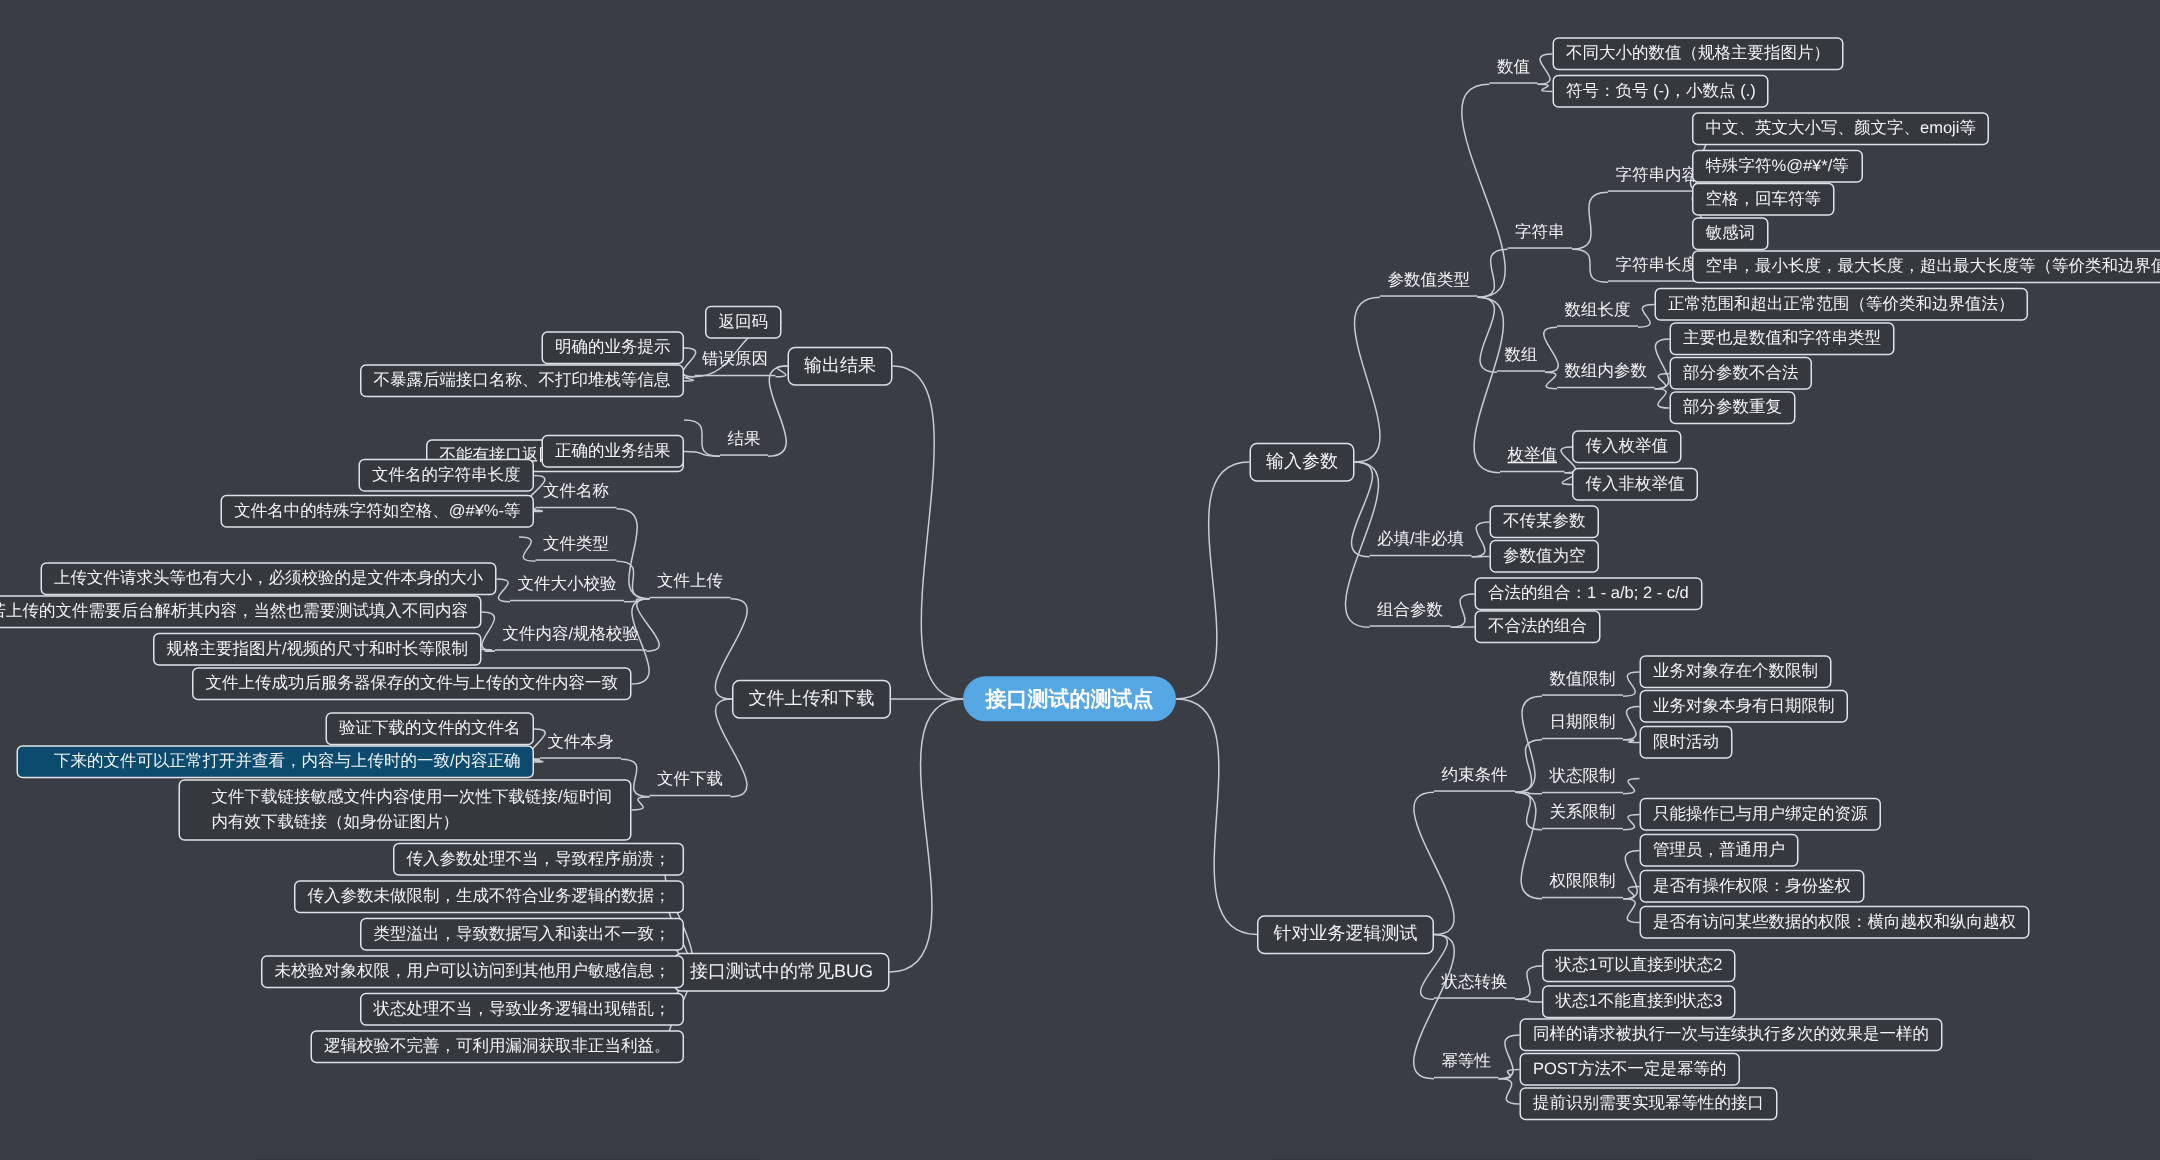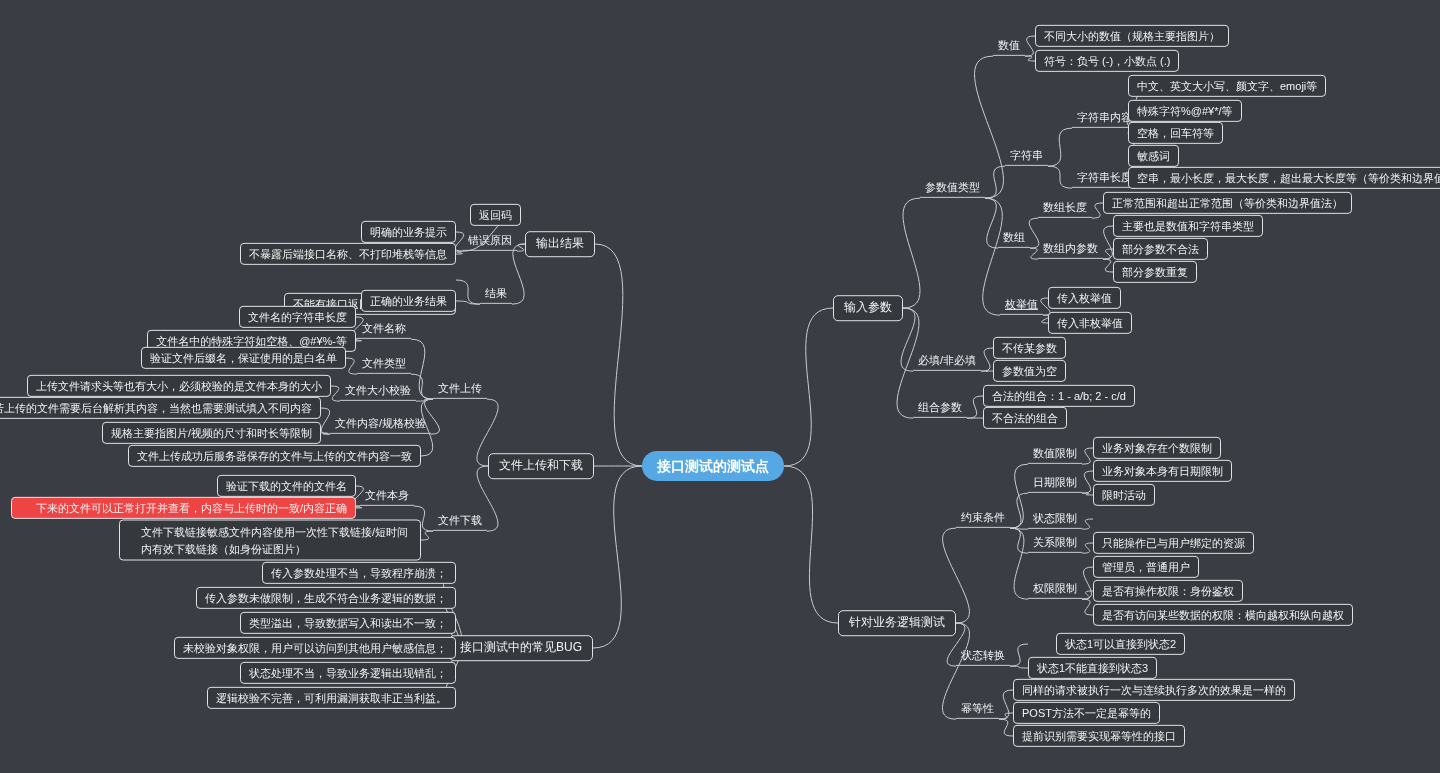--- a/index.html
+++ b/index.html
@@ -156,31 +156,30 @@
     <div class="node box d3" style="top: 254px; right: 984px; border-color: rgb(223, 227, 232); background: rgb(53, 56, 61);">不暴露后端接口名称、不打印堆栈等信息</div>
     <div class="node plain d2" style="top: 294px; right: 928px; border-bottom-color: rgb(200, 205, 212);">结果</div>
     <div class="node box d3" style="top: 280px; right: 984px; border-color: rgb(223, 227, 232); background: rgb(53, 56, 61); margin-top: 24px;">不能有接口返回无限条结果数据</div>
     <div class="node box d3" style="top: 301px; right: 984px; border-color: rgb(223, 227, 232); background: rgb(53, 56, 61);">正确的业务结果</div>
     <div class="node box d1" style="top: 466px; right: 846px; border-color: rgb(223, 227, 232); background: rgb(53, 56, 61);">文件上传和下载</div>
     <div class="node plain d2" style="top: 389px; right: 953px; border-bottom-color: rgb(200, 205, 212);">文件上传</div>
     <div class="node plain d3" style="top: 329px; right: 1029px; border-bottom-color: rgb(200, 205, 212);">文件名称</div>
     <div class="node box d3" style="top: 317px; right: 1084px; border-color: rgb(223, 227, 232); background: rgb(53, 56, 61);">文件名的字符串长度</div>
     <div class="node box d3" style="top: 341px; right: 1084px; border-color: rgb(223, 227, 232); background: rgb(53, 56, 61);">文件名中的特殊字符如空格、@#¥%-等</div>
     <div class="node plain d3" style="top: 364px; right: 1029px; border-bottom-color: rgb(200, 205, 212);">文件类型</div>
-    <div class="node box d3" style="top: 358px; right: 1094px; border-color: rgb(223, 227, 232); background: rgb(53, 56, 61);">验证文件后缀名，保证使用的是白名单</div>
     <div class="node plain d3" style="top: 391px; right: 1024px; border-bottom-color: rgb(200, 205, 212);">文件大小校验</div>
     <div class="node box d3" style="top: 386px; right: 1109px; border-color: rgb(223, 227, 232); background: rgb(53, 56, 61);">上传文件请求头等也有大小，必须校验的是文件本身的大小</div>
     <div class="node plain d3" style="top: 424px; right: 1009px; border-bottom-color: rgb(200, 205, 212);">文件内容/规格校验</div>
     <div class="node box d3" style="top: 408px; right: 1119px; border-color: rgb(223, 227, 232); background: rgb(53, 56, 61);">若上传的文件需要后台解析其内容，当然也需要测试填入不同内容</div>
     <div class="node box d3" style="top: 433px; right: 1119px; border-color: rgb(223, 227, 232); background: rgb(53, 56, 61);">规格主要指图片/视频的尺寸和时长等限制</div>
     <div class="node box d3" style="top: 456px; right: 1019px; border-color: rgb(223, 227, 232); background: rgb(53, 56, 61);">文件上传成功后服务器保存的文件与上传的文件内容一致</div>
     <div class="node plain d2" style="top: 521px; right: 953px; border-bottom-color: rgb(200, 205, 212);">文件下载</div>
     <div class="node plain d3" style="top: 496px; right: 1026px; border-bottom-color: rgb(200, 205, 212); text-align: center;">文件本身</div>
     <div class="node box d3" style="top: 486px; right: 1084px; border-color: rgb(223, 227, 232); background: rgb(53, 56, 61);">验证下载的文件的文件名</div>
-    <div class="node box d3" style="top: 508px; right: 1084px; border-color: rgb(223, 227, 232); background: #ef4444; padding-left: 24px;">下来的文件可以正常打开并查看，内容与上传时的一致/内容正确</div>
+    <div class="node box d3" style="top: 508px; right: 1084px; border-color: rgb(223, 227, 232); background: #0c4a6e; padding-left: 24px;">下来的文件可以正常打开并查看，内容与上传时的一致/内容正确</div>
     <div class="node box d3 wrap" style="top: 540px; width: 302px; right: 1019px; border-color: rgb(223, 227, 232); background: rgb(53, 56, 61);">文件下载链接敏感文件内容使用一次性下载链接/短时间内有效下载链接（如身份证图片）</div>
     <div class="node box d1" style="top: 648px; right: 847px; border-color: rgb(223, 227, 232); background: rgb(53, 56, 61);">接口测试中的常见BUG</div>
     <div class="node box d2" style="top: 573px; right: 984px; border-color: rgb(223, 227, 232); background: rgb(53, 56, 61);">传入参数处理不当，导致程序崩溃；</div>
     <div class="node box d2" style="top: 598px; right: 984px; border-color: rgb(223, 227, 232); background: rgb(53, 56, 61);">传入参数未做限制，生成不符合业务逻辑的数据；</div>
     <div class="node box d2" style="top: 623px; right: 984px; border-color: rgb(223, 227, 232); background: rgb(53, 56, 61);">类型溢出，导致数据写入和读出不一致；</div>
     <div class="node box d2" style="top: 648px; right: 984px; border-color: rgb(223, 227, 232); background: rgb(53, 56, 61);">未校验对象权限，用户可以访问到其他用户敏感信息；</div>
     <div class="node box d2" style="top: 698px; right: 984px; border-color: rgb(223, 227, 232); background: rgb(53, 56, 61);">逻辑校验不完善，可利用漏洞获取非正当利益。</div>
     <div class="node box d2" style="top: 673px; right: 984px; border-color: rgb(223, 227, 232); background: rgb(53, 56, 61);">状态处理不当，导致业务逻辑出现错乱；</div>
     <div class="node box d1" style="top: 308px; left: 833px; border-color: rgb(223, 227, 232); background: rgb(53, 56, 61);">输入参数</div>
     <div class="node plain d2" style="top: 188px; left: 920px; border-bottom-color: rgb(200, 205, 212);">参数值类型</div>
@@ -219,19 +218,19 @@
     <div class="node box d3" style="top: 471px; left: 1093px; border-color: rgb(223, 227, 232); background: rgb(53, 56, 61);">业务对象本身有日期限制</div>
     <div class="node box d3" style="top: 495px; left: 1093px; border-color: rgb(223, 227, 232); background: rgb(53, 56, 61);">限时活动</div>
     <div class="node plain d3" style="top: 519px; left: 1028px; border-bottom-color: rgb(200, 205, 212);">状态限制</div>
     <div class="node plain d3" style="top: 543px; left: 1028px; border-bottom-color: rgb(200, 205, 212);">关系限制</div>
     <div class="node box d3" style="top: 543px; left: 1093px; border-color: rgb(223, 227, 232); background: rgb(53, 56, 61);">只能操作已与用户绑定的资源</div>
     <div class="node plain d3" style="top: 589px; left: 1028px; border-bottom-color: rgb(200, 205, 212);">权限限制</div>
     <div class="node box d3" style="top: 567px; left: 1093px; border-color: rgb(223, 227, 232); background: rgb(53, 56, 61);">管理员，普通用户</div>
     <div class="node box d3" style="top: 591px; left: 1093px; border-color: rgb(223, 227, 232); background: rgb(53, 56, 61);">是否有操作权限：身份鉴权</div>
     <div class="node box d3" style="top: 615px; left: 1093px; border-color: rgb(223, 227, 232); background: rgb(53, 56, 61);">是否有访问某些数据的权限：横向越权和纵向越权</div>
     <div class="node plain d2" style="top: 656px; left: 956px; border-bottom-color: rgb(200, 205, 212);">状态转换</div>
-    <div class="node box d3" style="top: 644px; left: 1028px; border-color: rgb(223, 227, 232); background: rgb(53, 56, 61); margin-left: 28px;">状态1可以直接到状态2</div>
+    <div class="node box d3" style="top: 644px; left: 1028px; border-color: rgb(223, 227, 232); background: rgb(53, 56, 61);">状态1可以直接到状态2</div>
     <div class="node box d3" style="top: 668px; left: 1028px; border-color: rgb(223, 227, 232); background: rgb(53, 56, 61);">状态1不能直接到状态3</div>
     <div class="node plain d2" style="top: 709px; left: 956px; border-bottom-color: rgb(200, 205, 212);">幂等性</div>
     <div class="node box d3" style="top: 690px; left: 1013px; border-color: rgb(223, 227, 232); background: rgb(53, 56, 61);">同样的请求被执行一次与连续执行多次的效果是一样的</div>
     <div class="node box d3" style="top: 713px; left: 1013px; border-color: rgb(223, 227, 232); background: rgb(53, 56, 61);">POST方法不一定是幂等的</div>
     <div class="node box d3" style="top: 736px; left: 1013px; border-color: rgb(223, 227, 232); background: rgb(53, 56, 61);">提前识别需要实现幂等性的接口</div>
   </div>
 
 </body></html>

